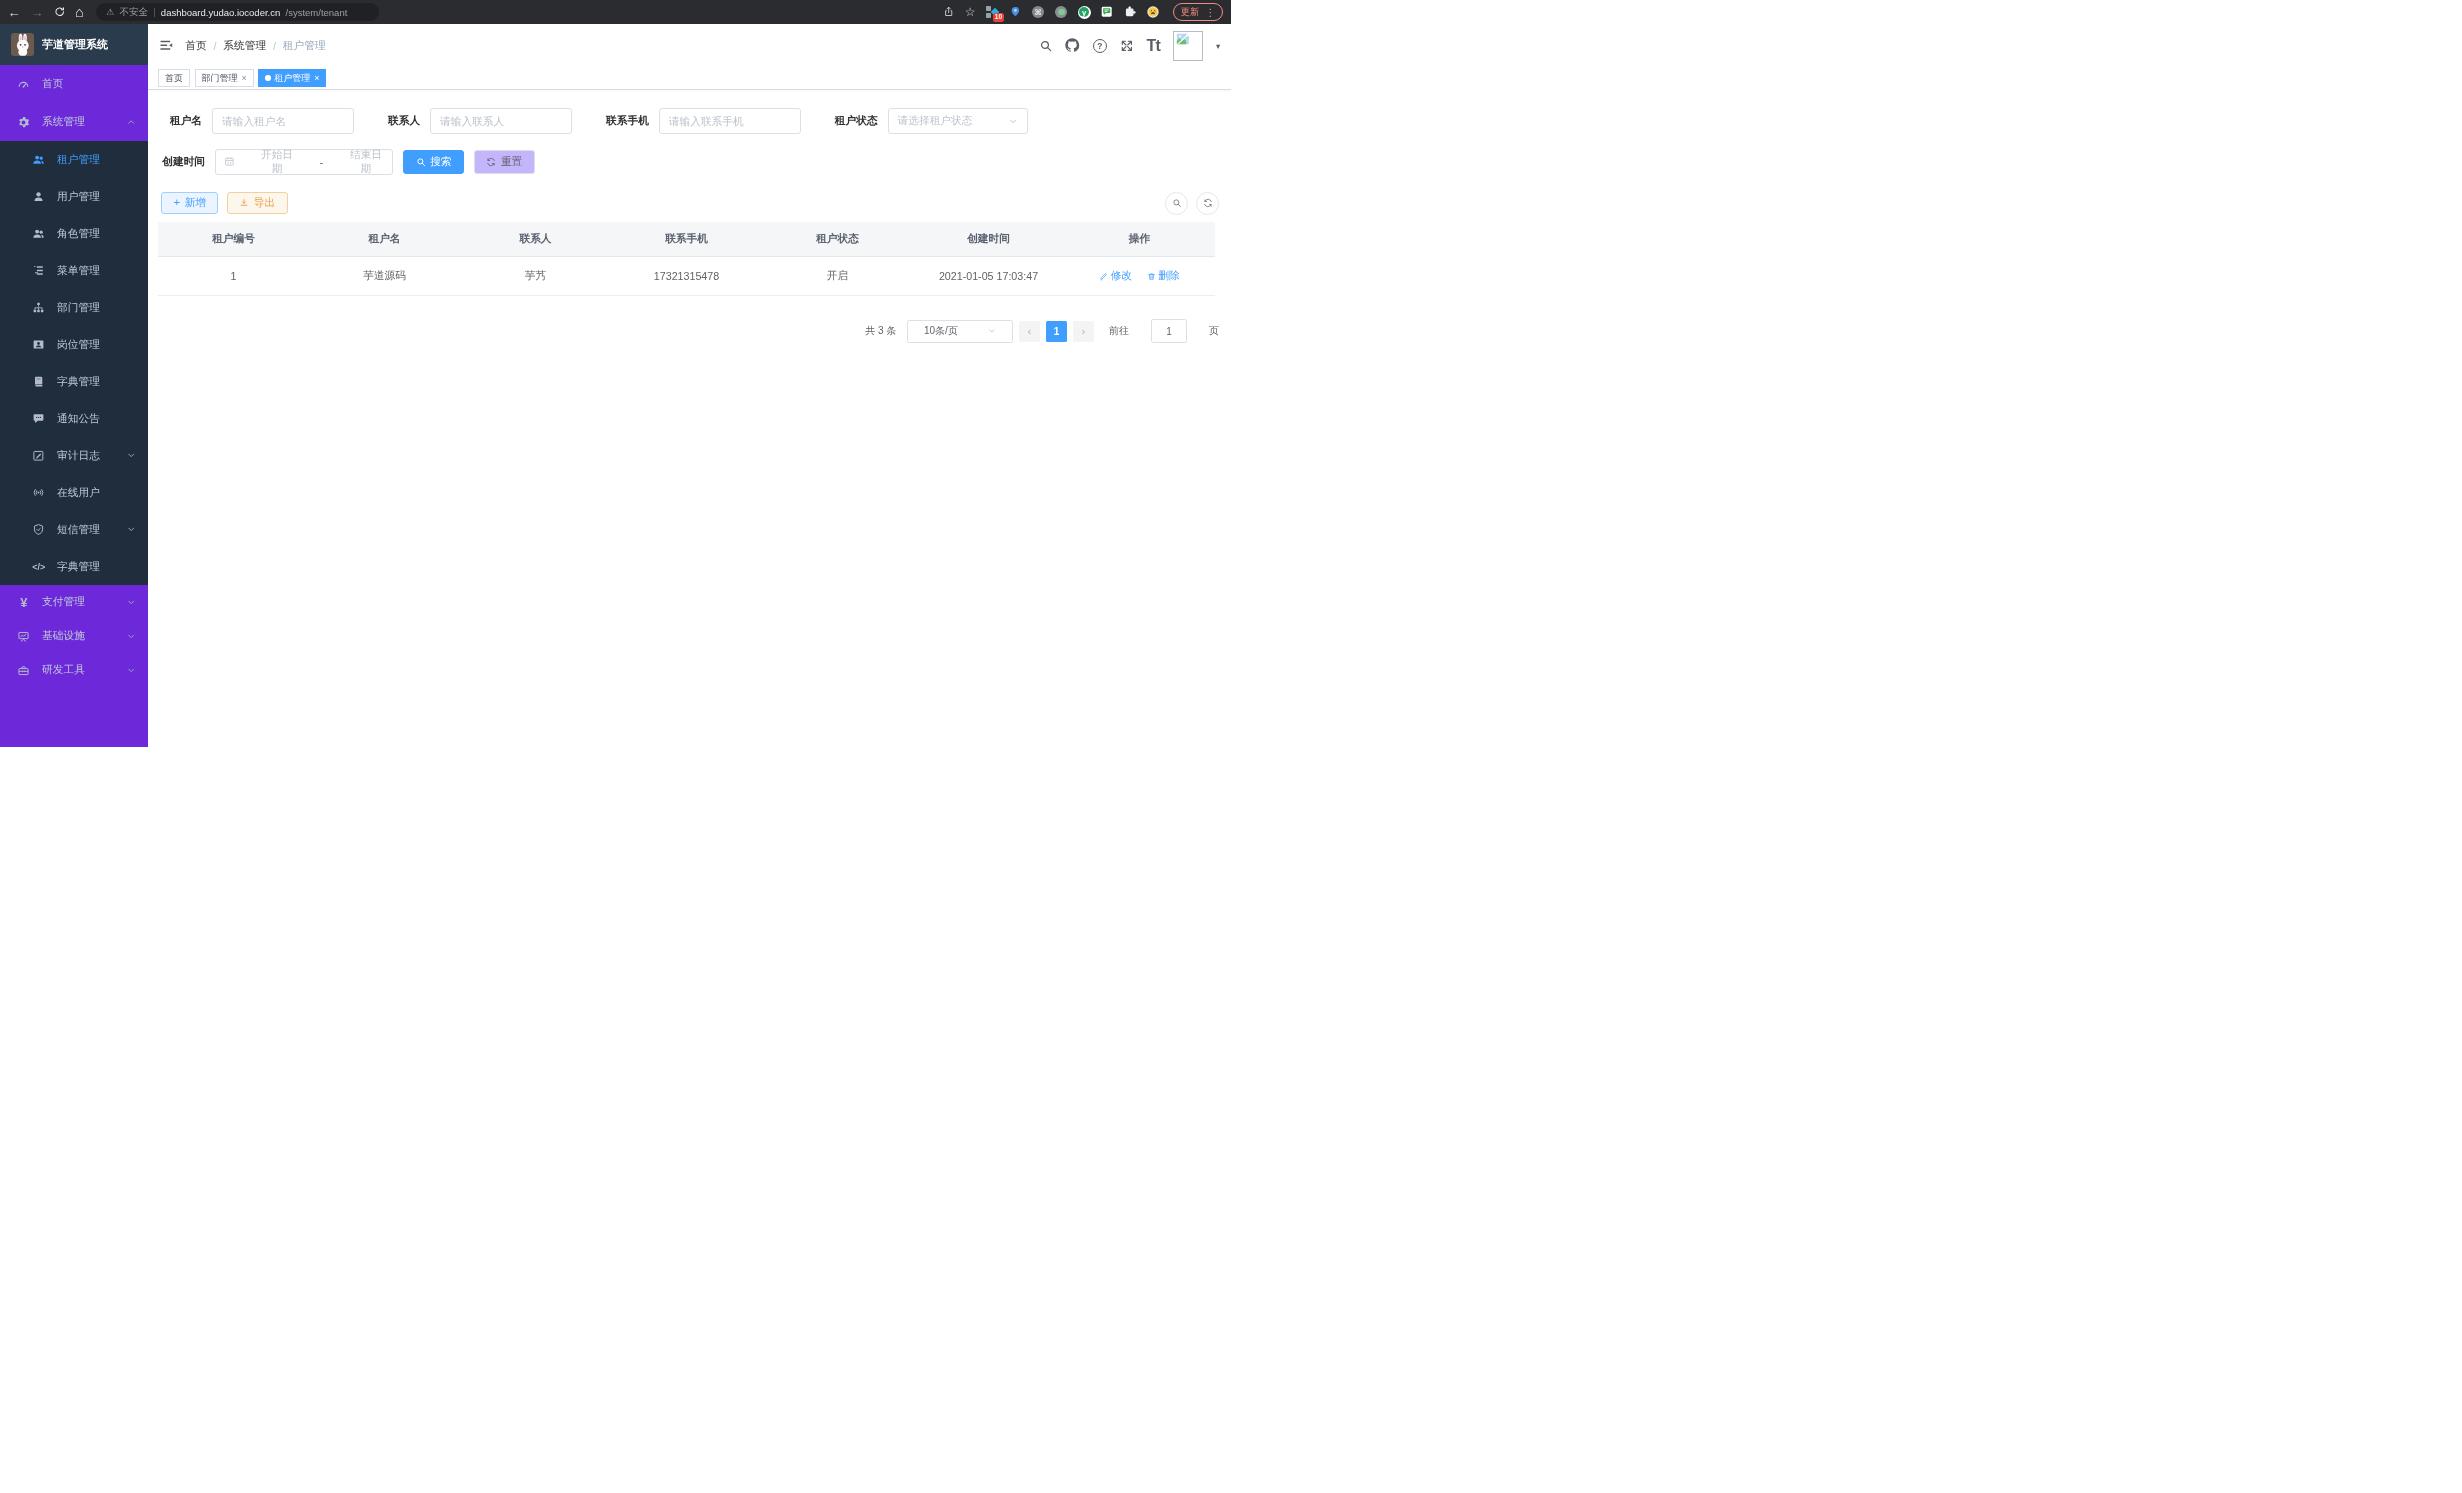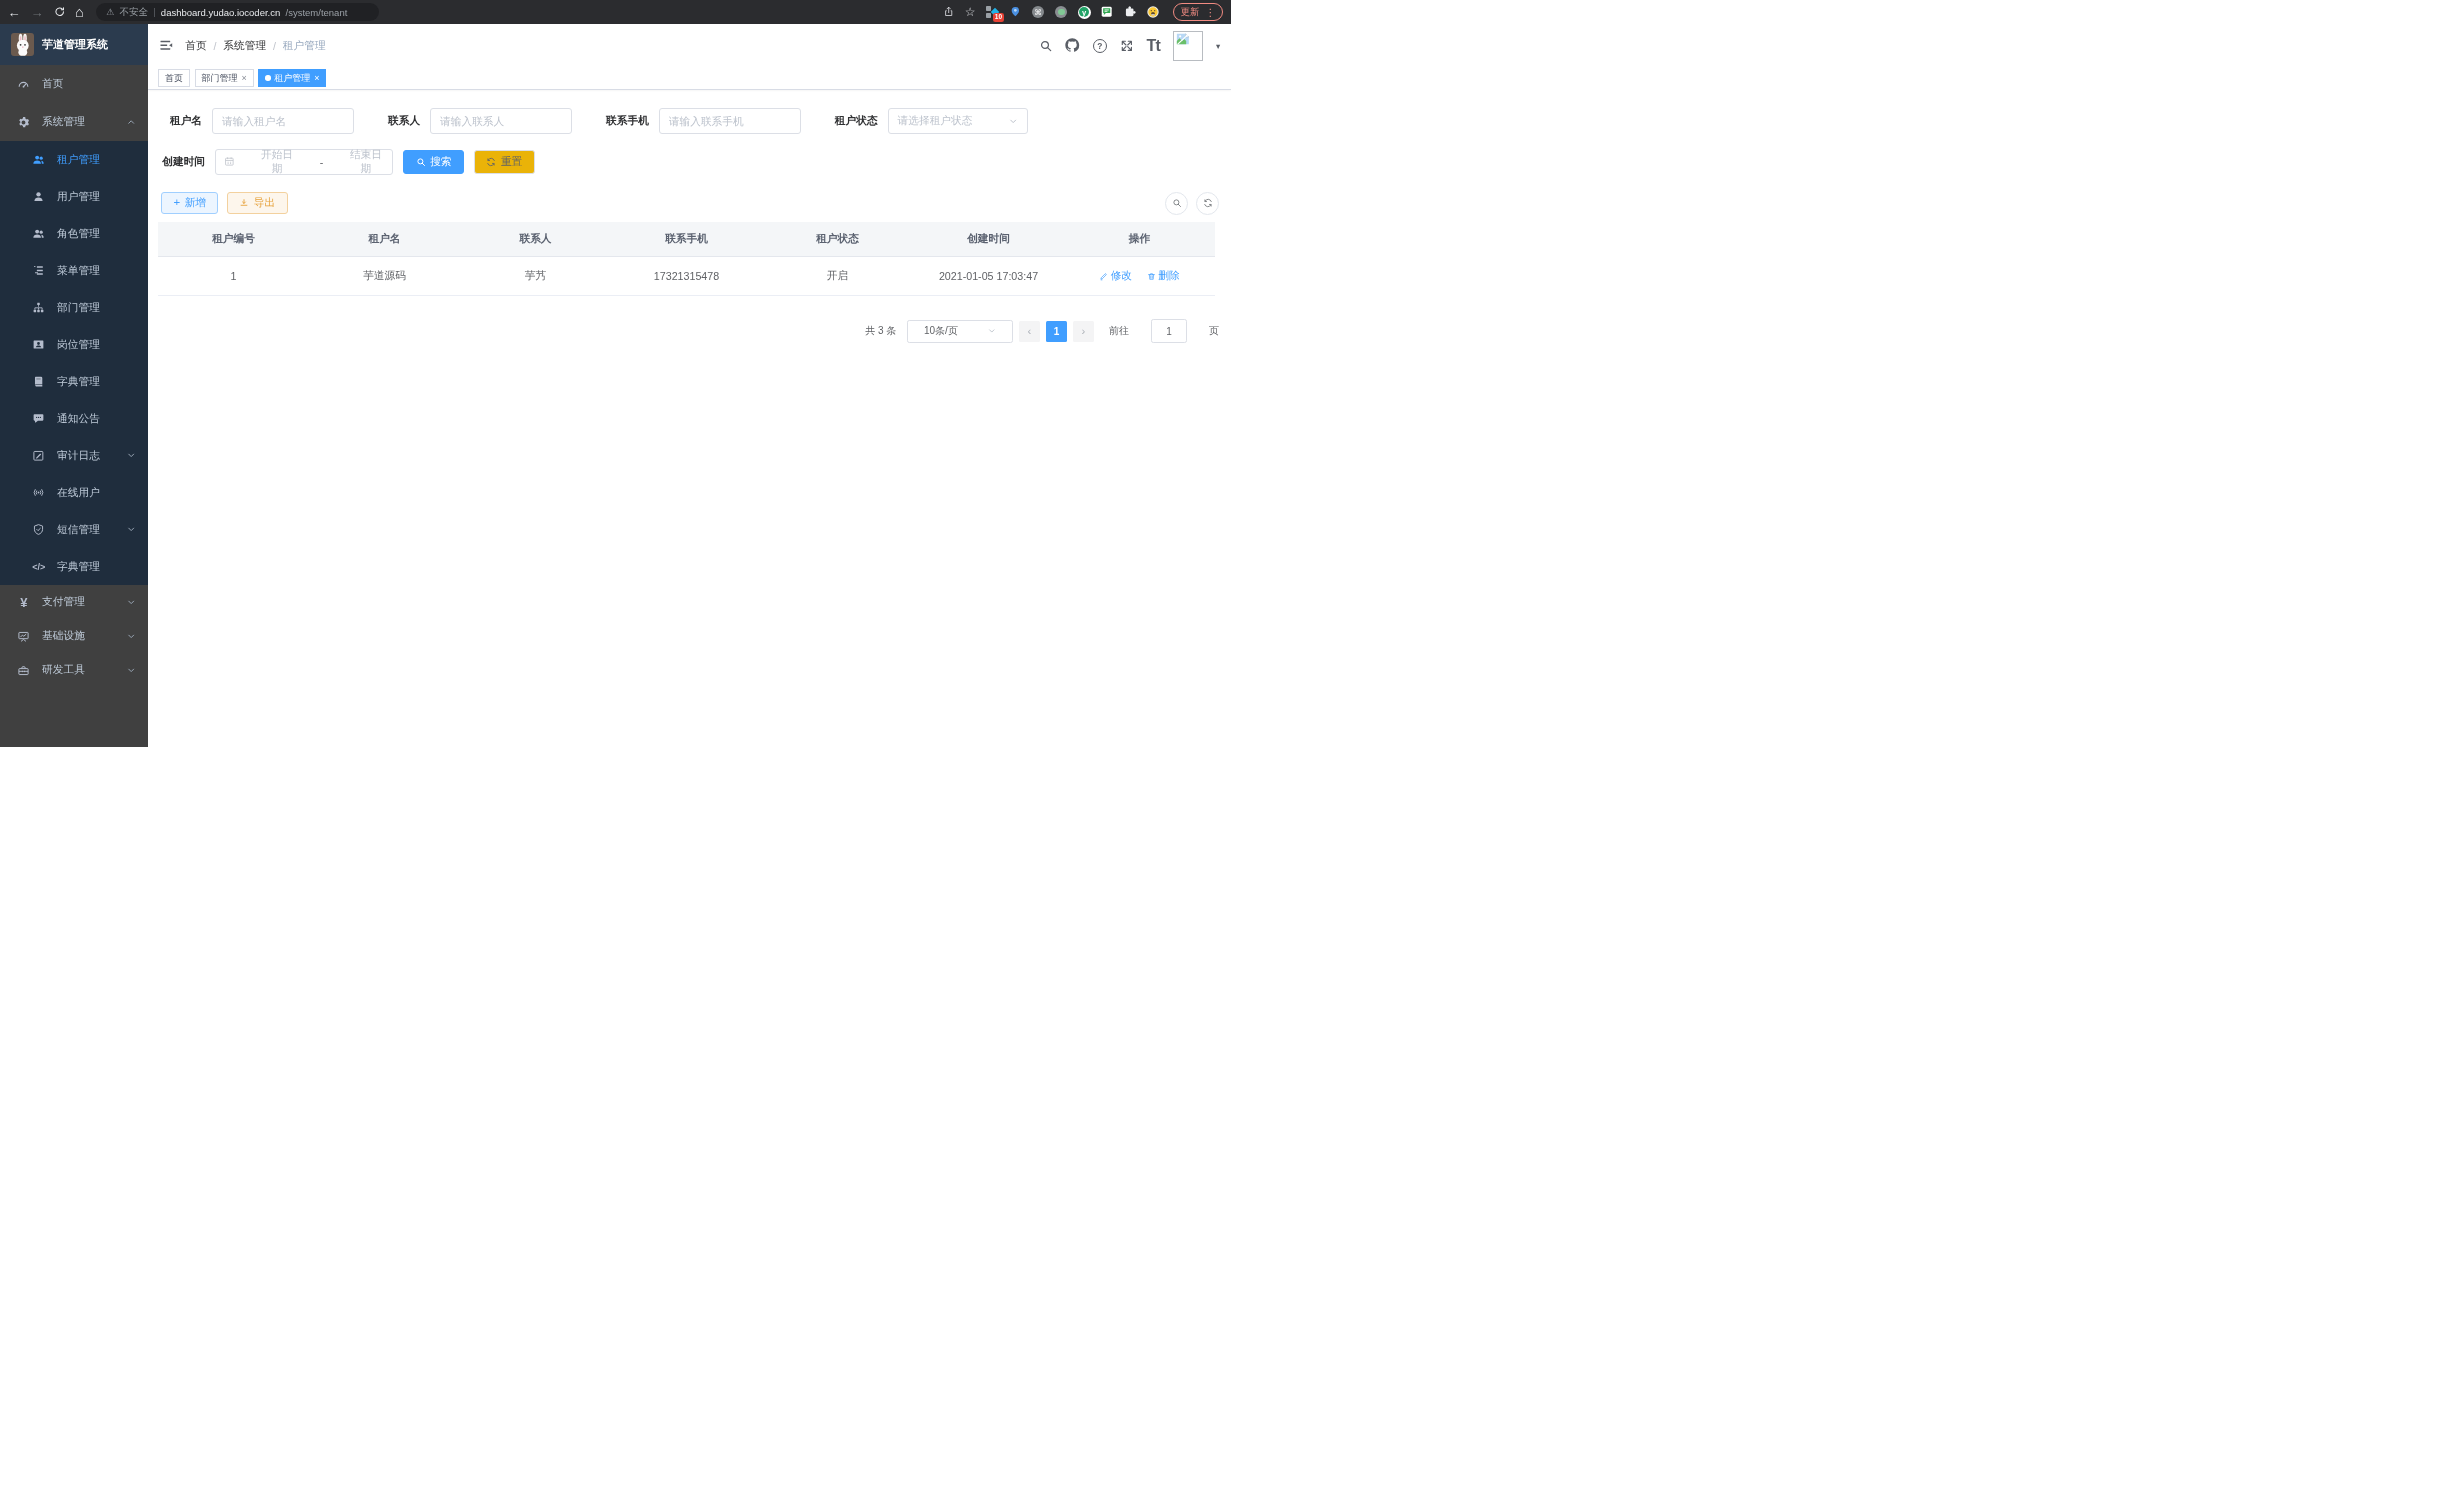--- a/index.html
+++ b/index.html
@@ -24,21 +24,21 @@
              border-radius:2.3px;padding:0.8px 1.9px;line-height:1;}
   .sq{width:4.6px;height:4.6px;background:#9aa0a6;border-radius:0.8px;position:absolute;left:0.8px;}
   .diamond{width:6px;height:6px;background:#20b3e8;transform:rotate(45deg);position:absolute;right:0.8px;top:3px;}
   .circle-ic{border-radius:50%;display:flex;align-items:center;justify-content:center;}
   .update-pill{border:1.1px solid #f28b82;color:#f28b82;border-radius:9px;height:16px;display:flex;align-items:center;
                gap:6px;padding:0 6.9px;font-size:9.5px;cursor:pointer;margin-left:3px;}
   .update-pill .dots{font-size:10px;letter-spacing:0;}
 
   
   .app{display:flex;height:723px;}
-  .sidebar{width:148px;background:#404040;color:#bfcbd9;flex-shrink:0;display:flex;flex-direction:column;}
+  .sidebar{width:148px;background:#6d28d9;color:#bfcbd9;flex-shrink:0;display:flex;flex-direction:column;}
   .logo-row{height:41px;display:flex;align-items:center;padding-left:10.7px;gap:7.6px;background:#2b3b4e;}
   .logo-img{width:23.6px;height:23.6px;border-radius:3px;overflow:hidden;flex-shrink:0;}
   .logo-title{color:#fff;font-weight:bold;font-size:11px;}
   .menu-item{display:flex;align-items:center;gap:11.4px;cursor:pointer;position:relative;padding-left:17px;font-size:10.7px;}
   .menu-item.lvl1{height:38px;}
   .menu-item.lvl1.short{height:34px;}
   .submenu{background:#1f2d3d;}
   .submenu .menu-item{height:37px;padding-left:32px;}
   .mi-icon{width:13.7px;height:13.7px;display:flex;align-items:center;justify-content:center;color:#b4bccc;flex-shrink:0;}
   .mi-icon svg{width:13px;height:13px;display:block;}
@@ -84,21 +84,21 @@
   .t-input::placeholder{color:#bcc2cc;}
   .group{display:flex;align-items:center;margin-right:34px;}
   .selectbox{width:120px;height:24px;border:0.8px solid #dcdfe6;border-radius:3px;display:flex;align-items:center;
              padding:0 9px;color:#bcc2cc;cursor:pointer;justify-content:space-between;}
   .sel-caret{color:#b6bcc6;display:flex;}
   .datebox{width:161px;height:24px;border:0.8px solid #dcdfe6;border-radius:3px;display:flex;align-items:center;
            padding:0 7.6px;gap:24px;color:#bcc2cc;cursor:text;}
   .datebox .dash{color:#606266;flex:0 0 auto;}
   .datebox .dph{flex:1;text-align:center;}
   .cal-ic{color:#c0c4cc;display:flex;}
-  .btn{height:24px;border-radius:3px;border:0.8px solid #dcdfe6;background:#eab308;color:#606266;font-size:10.7px;
+  .btn{height:24px;border-radius:3px;border:0.8px solid #dcdfe6;background:#c4b5fd;color:#606266;font-size:10.7px;
        display:inline-flex;align-items:center;gap:4.6px;padding:0 11.4px;cursor:pointer;font-family:inherit;}
   .btn svg{display:block;}
   .btn-primary{background:#409eff;border-color:#409eff;color:#fff;}
   .btn-plain-primary{background:#ecf5ff;border-color:#a0cfff;color:#409eff;height:22px;}
   .btn-plain-warning{background:#fdf6ec;border-color:#f3d19e;color:#e6a23c;height:22px;}
   .toolbar-row{display:flex;align-items:center;margin:17px 0 7.6px 3px;}
   .tool-right{margin-left:auto;display:flex;gap:7.6px;}
   .circ-btn{width:21px;height:21px;border-radius:50%;border:0.8px solid #e3e7ed;display:flex;align-items:center;
             justify-content:center;color:#5f6368;cursor:pointer;background:#fff;}
 

